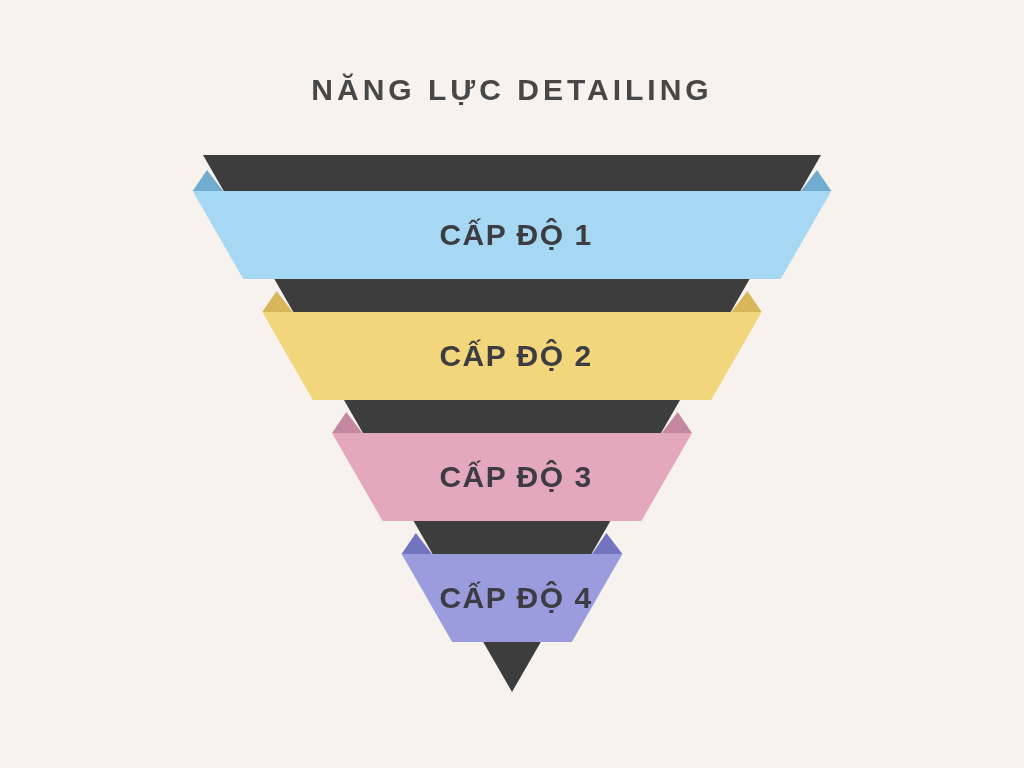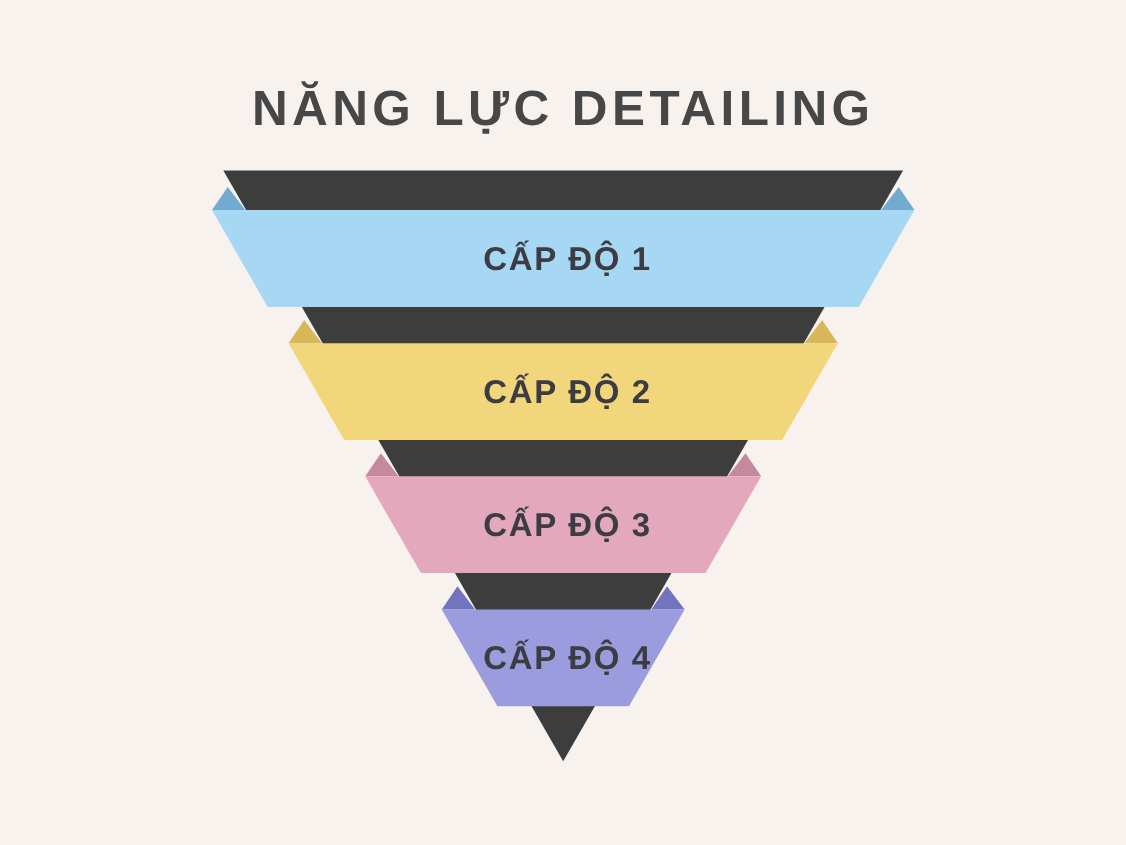--- a/index.html
+++ b/index.html
@@ -16,21 +16,21 @@
     height: 768px;
     background: var(--background, #f7f2ee);
   }
   .title {
     position: absolute;
     top: 73px;
     left: 0;
     width: 100%;
     margin: 0;
     text-align: center;
-    font-size: 45px;
+    font-size: 30px;
     font-weight: 700;
     letter-spacing: 4px;
     color: var(--title-ink, #474748);
     white-space: nowrap;
   }
   .funnel-svg {
     position: absolute;
     left: 0;
     top: 0;
     width: 1024px;

